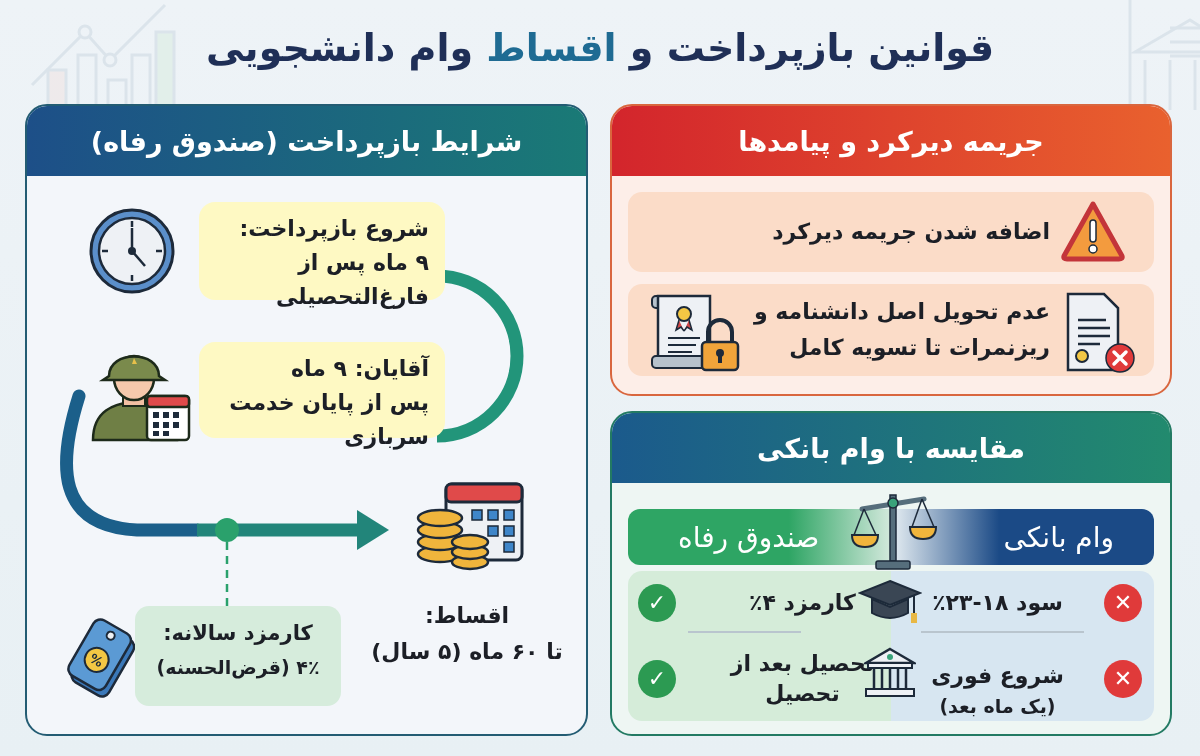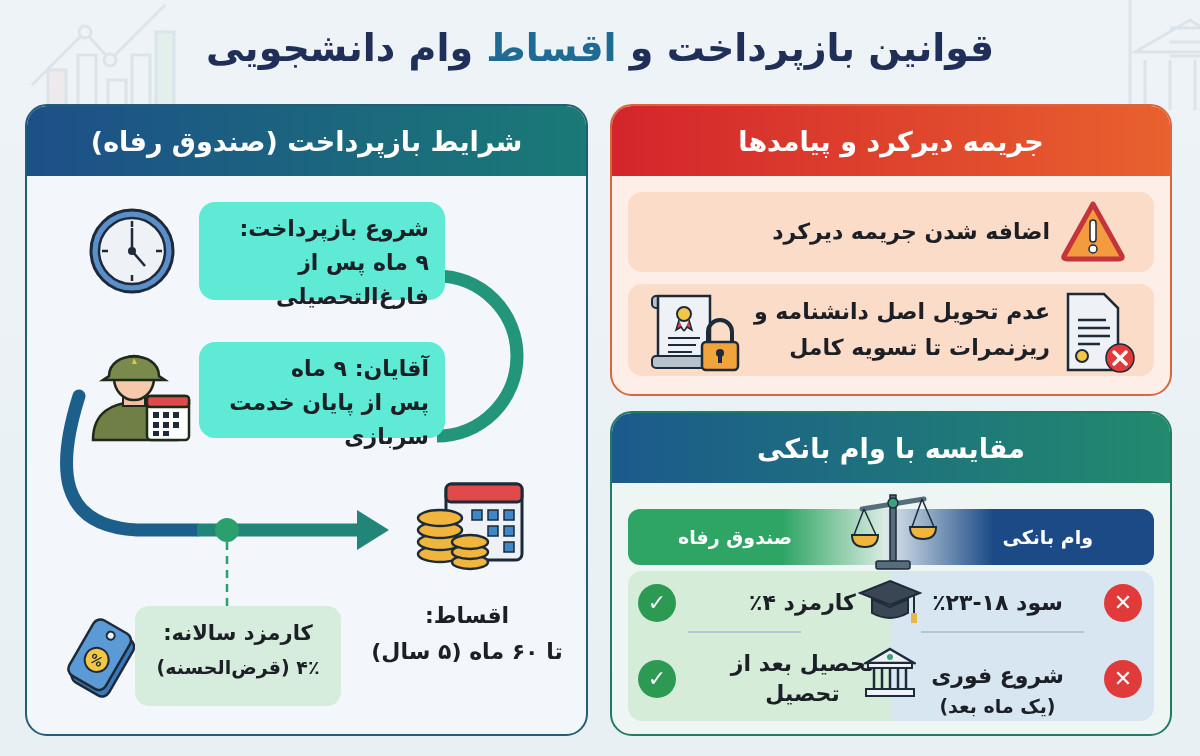--- a/index.html
+++ b/index.html
@@ -25,21 +25,21 @@
   }
   .panel-head {
     height: 70px; display: flex; align-items: center; justify-content: center;
     color: #fff; font-size: 27px; font-weight: bold;
   }
 
   
   #panel-repay { left: 25px; top: 104px; width: 563px; height: 632px; border-color: #235c73; }
   #panel-repay .panel-head { background: linear-gradient(90deg, #1d4f88 0%, #1a7a76 100%); }
   .step-box {
-    position: absolute; background: #5eead4; border-radius: 16px;
+    position: absolute; background: #fef9c3; border-radius: 16px;
     font-size: 22px; font-weight: bold; line-height: 34px; padding: 10px 16px;
     color: #1c1f26;
     text-align: right;
   }
   .fee-box {
     position: absolute; background: #d6ecdc; border-radius: 14px;
     font-size: 21px; font-weight: bold; line-height: 34px; padding: 10px 14px;
     text-align: center; color: #1c1f26;
   }
   .inst-text {
@@ -55,22 +55,22 @@
     font-size: 22px; font-weight: bold; line-height: 36px;
   }
 
   
   #panel-compare { left: 610px; top: 411px; width: 562px; height: 325px; border-color: #237a63; background: #eef6f3; }
   #panel-compare .panel-head { background: linear-gradient(90deg, #1b5a8c 0%, #228a6e 100%); }
   .cmp-bar {
     position: absolute; left: 16px; right: 16px; top: 96px; height: 56px; border-radius: 12px; overflow: hidden;
     display: flex;
   }
-  .cmp-bar .side { flex: 1; display: flex; align-items: center; font-size: 19px; font-weight: bold; color: #fff; }
-  .cmp-bar .bank { background: linear-gradient(270deg, #1b4a86 60%, #dde7ee 100%); justify-content: flex-start; padding-right: 61px; }
+  .cmp-bar .side { flex: 1; display: flex; align-items: center; font-size: 28px; font-weight: normal; color: #fff; }
+  .cmp-bar .bank { background: linear-gradient(270deg, #1b4a86 60%, #dde7ee 100%); justify-content: flex-start; padding-right: 40px; }
   .cmp-bar .refah { background: linear-gradient(270deg, #dbece2 0%, #2ea564 40%); justify-content: flex-end; padding-left: 50px; }
   .cmp-grid {
     position: absolute; left: 16px; right: 16px; top: 158px; height: 150px; border-radius: 14px; overflow: hidden; display: flex;
   }
   .cmp-col { flex: 1; position: relative; }
   .cmp-col.bank { background: #d7e6f1; }
   .cmp-col.refah { background: #d5ecd9; }
   .cmp-item {
     position: absolute; left: 0; right: 0; display: flex; align-items: center;
     font-size: 22px; font-weight: bold; line-height: 30px;

